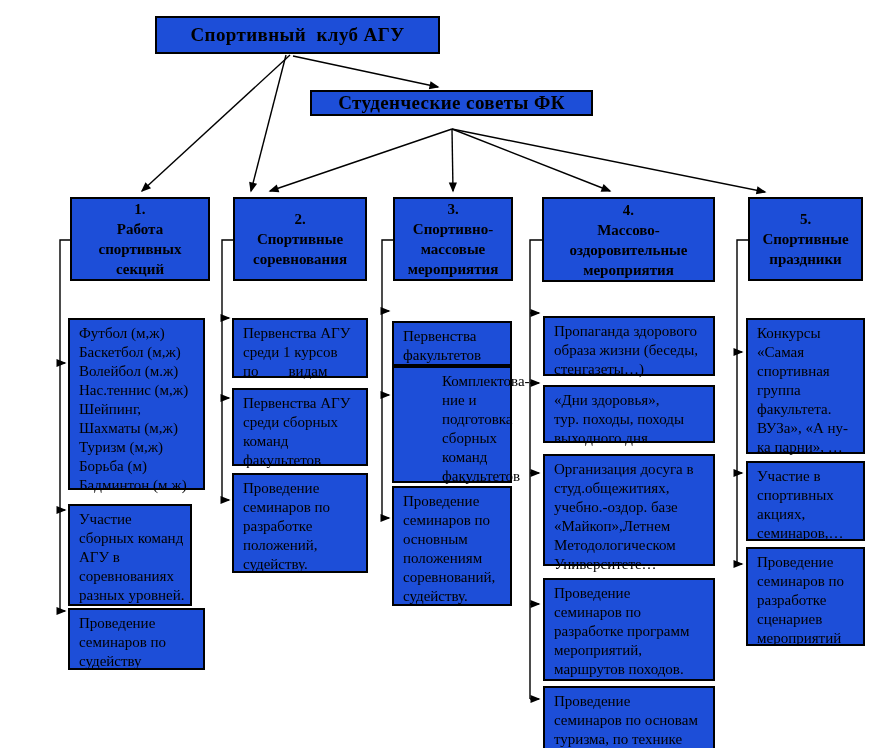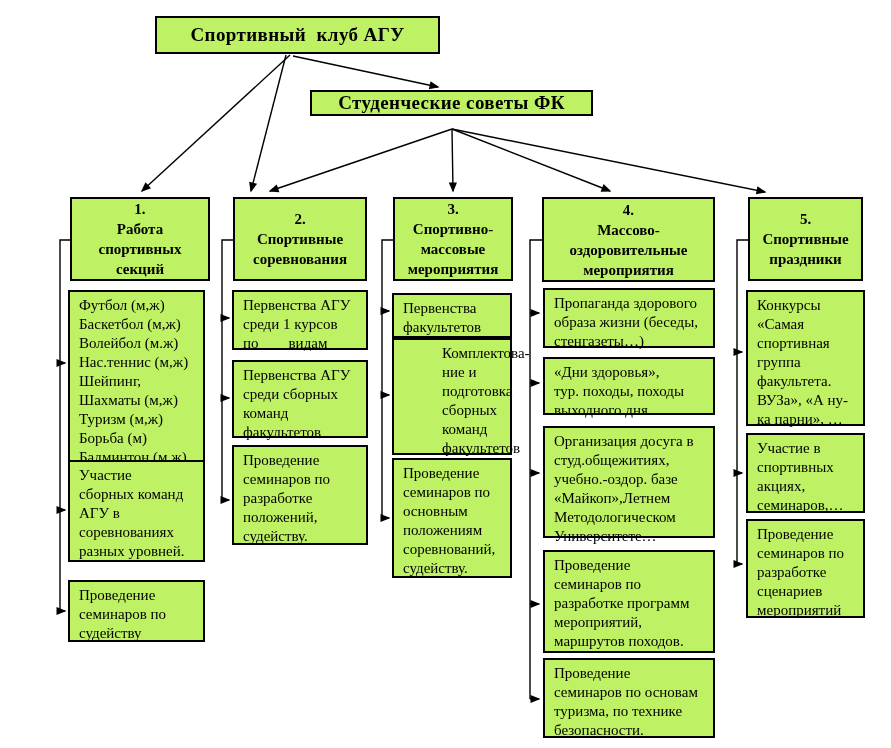--- a/index.html
+++ b/index.html
@@ -1,33 +1,33 @@
 <!DOCTYPE html>
 <html><head>
 <meta charset="utf-8">
 <style>
   html,body{margin:0;padding:0;background:#fff;}
   .canvas{
     position:relative;width:891px;height:748px;background:#ffffff;
     font-family:"Liberation Serif","DejaVu Serif",serif;color:#000;overflow:hidden;
   }
   .box{
-    position:absolute;border:2px solid #000;background:#bef264;box-sizing:border-box;
+    position:absolute;border:2px solid #000;background:#1d4ed8;box-sizing:border-box;
     white-space:pre-wrap;
   }
   .titlebox{
     display:flex;align-items:center;justify-content:center;text-align:center;
     font-weight:bold;font-size:19px;letter-spacing:0.4px;
   }
   .headerbox{
     display:flex;align-items:center;justify-content:center;text-align:center;
     font-weight:bold;font-size:15px;line-height:20px;
   }
   .childbox{
-    font-size:15px;line-height:19px;padding:4px 2px 0 9px;
+    font-size:15px;line-height:19px;padding:4px 2px 0 9px;margin-top:28px;
   }
   svg.wires{position:absolute;left:0;top:0;pointer-events:none;}
 </style>
 </head>
 <body>
 
 <div class="canvas">
 
   <svg class="wires" width="891" height="748">
     <defs>
@@ -100,21 +100,21 @@
 
   <div class="box childbox" style="left:68px;top:290px;width:137px;height:172px;">Футбол (м,ж)
 Баскетбол (м,ж)
 Волейбол (м.ж)
 Нас.теннис (м,ж)
 Шейпинг,
 Шахматы (м,ж)
 Туризм (м,ж)
 Борьба (м)
 Бадминтон (м.ж)</div>
-  <div class="box childbox" style="left:68px;top:460px;width:137px;height:102px;">Участие
+  <div class="box childbox" style="left:68px;top:476px;width:124px;height:102px;">Участие
 сборных команд
 АГУ в
 соревнованиях
 разных уровней.</div>
   <div class="box childbox" style="left:68px;top:580px;width:137px;height:62px;">Проведение
 семинаров по
 судейству</div>
 
   <div class="box childbox" style="left:232px;top:290px;width:136px;height:60px;">Первенства АГУ
 среди 1 курсов

